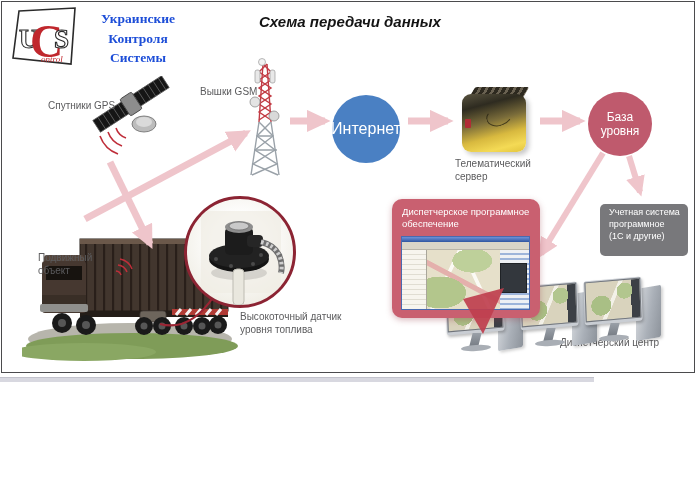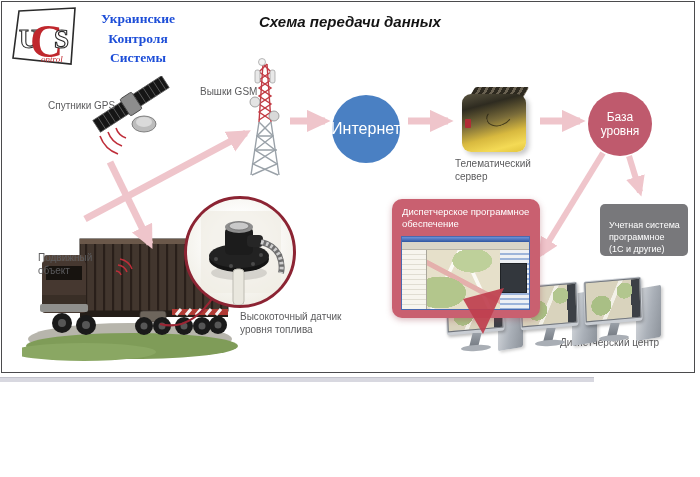--- a/index.html
+++ b/index.html
@@ -15,21 +15,21 @@
   .company{position:absolute;left:82px;top:9px;width:112px;text-align:center;
            font-family:"Liberation Serif",serif;font-weight:700;font-size:13.5px;
            line-height:1.45;color:#1d4ed8;}
 
   .circle-node{position:absolute;border-radius:50%;display:flex;align-items:center;justify-content:center;
                text-align:center;color:#fff;}
   .internet{left:332px;top:95px;width:68px;height:68px;background:#4a80c3;font-size:16px;}
   .database{left:588px;top:92px;width:64px;height:64px;background:#bf5a6d;font-size:12px;font-weight:normal;line-height:1.2;}
 
   .acc-box{position:absolute;left:600px;top:204px;width:88px;height:52px;background:#78787b;border-radius:5px;
-           color:#fff;font-size:9px;line-height:1.35;padding:15px 0 0 9px;box-sizing:border-box;}
+           color:#fff;font-size:9px;line-height:1.35;padding:2px 0 0 9px;box-sizing:border-box;}
 
   
   .server{position:absolute;left:462px;top:87px;width:72px;height:68px;}
   .server-top{position:absolute;left:10px;top:0;width:54px;height:11px;border-radius:2px;
       background:repeating-linear-gradient(90deg,#2e2a20 0 4px,#6a6252 4px 7px);transform:skewX(-30deg);}
   .server-face{position:absolute;left:0;top:7px;width:64px;height:58px;border-radius:9px;
       background:linear-gradient(165deg,#5a5440 0%,#2e2b20 22%,#7a6c3a 46%,#d8b93f 68%,#f4da55 86%,#e2c43c 100%);
       box-shadow:3px 3px 5px rgba(0,0,0,.22);}
   .server-badge{position:absolute;left:3px;top:32px;width:6px;height:9px;background:#b02c35;border-radius:1px;}
   .server-swirl{position:absolute;left:24px;top:20px;width:24px;height:17px;border:1.5px solid transparent;

